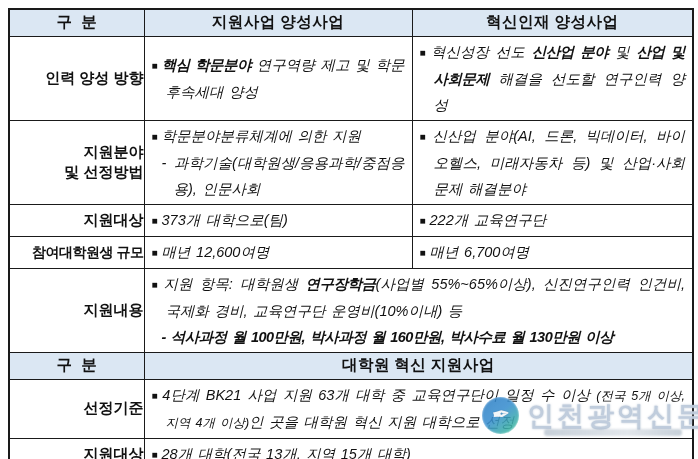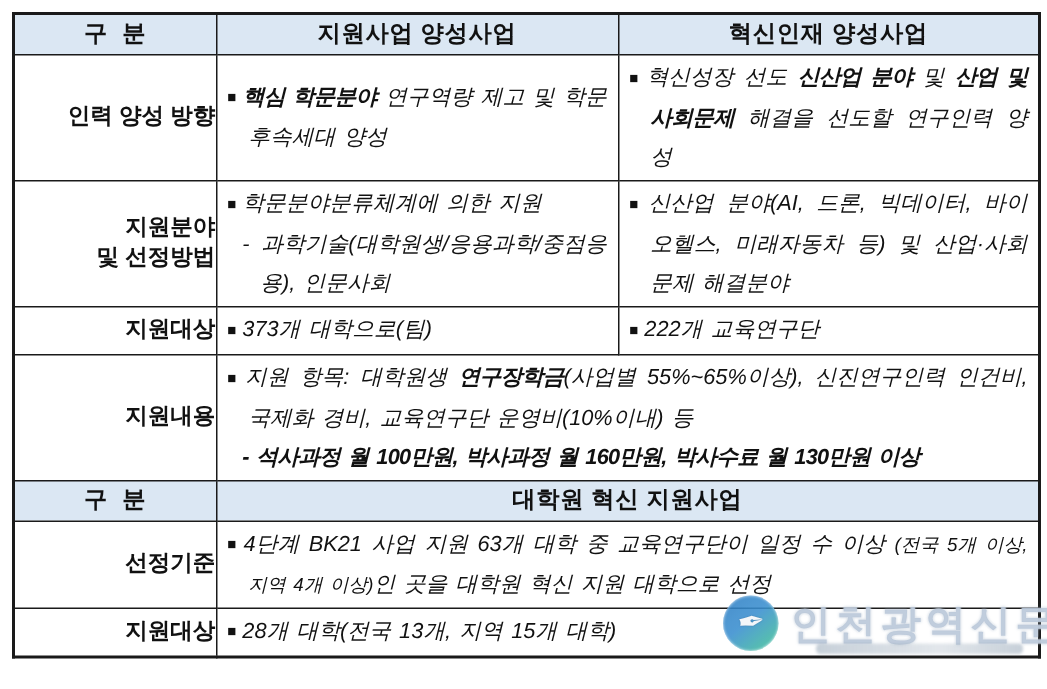--- a/index.html
+++ b/index.html
@@ -23,20 +23,21 @@
     vertical-align:middle;
   }
   table.doc { border:2px solid #1a1a1a; }
   td.hdr {
     background:#dbe7f3;
     font-weight:bold;
     font-size:15.5px;
     text-align:center;
     white-space:pre-wrap;
     letter-spacing:0.5px;
+    font-family:Liberation Serif, serif;
   }
   td.label {
     font-weight:bold;
     font-size:15px;
     text-align:right;
     white-space:pre-wrap;
     line-height:1.35;
   }
   td.label.tight { font-size:14px; letter-spacing:-0.5px; }
   td.content {
@@ -138,20 +139,29 @@
     <tr class="rh28">
       <td class="label">지원대상</td>
       <td class="content">
             <div class="para bullet"><span class="seg-sq">■</span><span>373개 대학으로(팀)</span></div>
           </td>
       <td class="content">
             <div class="para bullet"><span class="seg-sq">■</span><span>222개 교육연구단</span></div>
           </td>
     </tr>
 
+    <tr class="rh30">
+      <td class="label tight">참여대학원생 규모</td>
+      <td class="content">
+            <div class="para bullet"><span class="seg-sq">■</span><span>매년 12,600여명</span></div>
+          </td>
+      <td class="content">
+            <div class="para bullet"><span class="seg-sq">■</span><span>매년 6,700여명</span></div>
+          </td>
+    </tr>
 
     <tr class="rh81">
       <td class="label">지원내용</td>
       <td class="content" colspan="2">
             <div class="para bullet"><span class="seg-sq">■</span><span>지원 항목: 대학원생 </span><span class="seg-b">연구장학금</span><span>(사업별 55%~65%이상), 신진연구인력 인건비, 국제화 경비, 교육연구단 운영비(10%이내) 등</span></div>
             <div class="para dash"><span class="seg-b">- 석사과정 월 100만원, 박사과정 월 160만원, 박사수료 월 130만원 이상</span></div>
           </td>
     </tr>
 
     <tr class="rh27">

